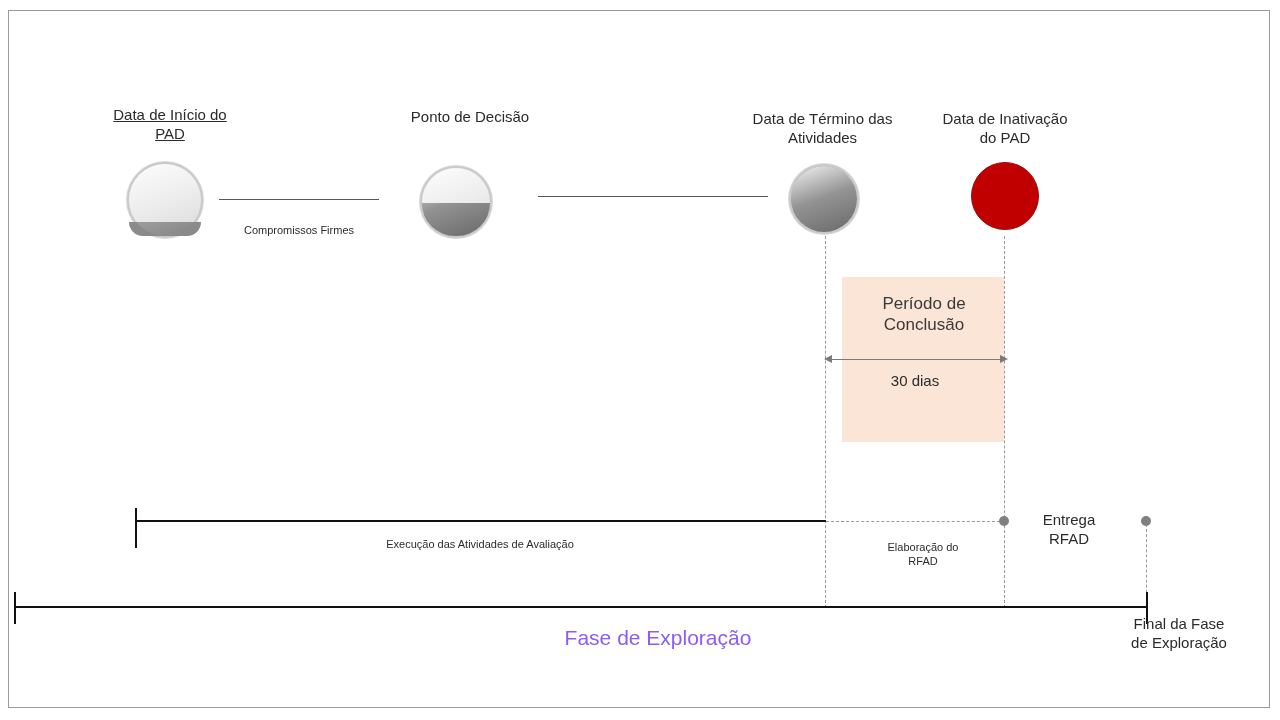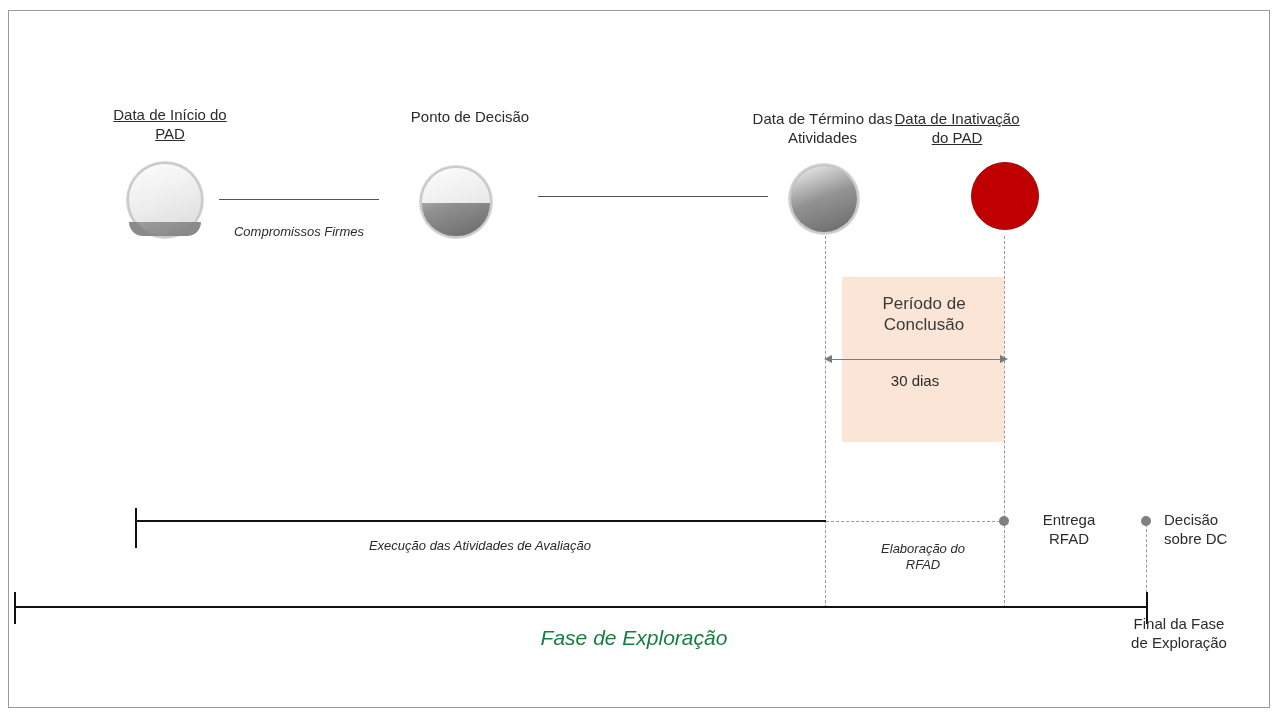--- a/index.html
+++ b/index.html
@@ -108,41 +108,41 @@
     width: 2px;
     background: #111;
   }
   .dot {
     position: absolute;
     width: 10px;
     height: 10px;
     border-radius: 50%;
     background: #808080;
   }
-  .t-small { font-size: 13px; font-style: italic; }
+  .t-small { font-size: 11px; }
   .t-mid   { font-size: 15px; }
   .t-big   { font-size: 21px; }
   .t-band  { font-size: 17px; }
 </style>
 </head>
 <body>
 
 <div id="canvas">
 
   <div class="frame"></div>
 
   <div class="lbl t-mid" style="left:85px; top:106px; width:170px;text-decoration:underline;">Data de Início do
 PAD</div>
 
   <div class="lbl t-mid" style="left:380px; top:108px; width:180px;">Ponto de Decisão</div>
 
   <div class="lbl t-mid" style="left:735px; top:110px; width:175px;">Data de Término das
 Atividades</div>
 
-  <div class="lbl t-mid" style="left:872px; top:110px; width:170px;text-decoration:underline;">Data de Inativação
+  <div class="lbl t-mid" style="left:920px; top:110px; width:170px;">Data de Inativação
 do PAD</div>
 
   <div class="marker ring" style="left:127px; top:162px; width:76px; height:76px;">
     <div class="fill" style="height:20%; background:#8a8a8a;"></div>
     <div class="glass"></div>
   </div>
 
   <div class="marker ring" style="left:420px; top:166px; width:72px; height:72px;">
     <div class="fill" style="height:48%; background:#6f6f6f;"></div>
     <div class="glass"></div>
@@ -179,25 +179,23 @@
 
   <div class="hdash" style="left:826px; top:521px; width:174px;"></div>
   <div class="lbl t-small" style="left:838px; top:541px; width:170px;">Elaboração do
 RFAD</div>
 
   <div class="dot" style="left:999px; top:516px;"></div>
   <div class="lbl t-mid" style="left:1014px; top:511px; width:110px; text-align:center;">Entrega
 RFAD</div>
 
   <div class="dot" style="left:1141px; top:516px;"></div>
-  <div class="lbl t-mid" style="left:1164px; top:511px; width:110px; text-align:left;">Decisão
-sobre DC</div>
 
   <div class="cap" style="left:14px; top:592px; height:32px;"></div>
   <div class="bar" style="left:14px; top:606px; width:1134px;"></div>
   <div class="cap" style="left:1146px; top:592px; height:32px;"></div>
 
-  <div class="lbl t-big" style="left:424px; top:625px; width:420px; color:#15803d;font-style:italic;">Fase de Exploração</div>
+  <div class="lbl t-big" style="left:448px; top:625px; width:420px; color:#8b5cf6;">Fase de Exploração</div>
 
   <div class="lbl t-mid" style="left:1094px; top:615px; width:170px;">Final da Fase
 de Exploração</div>
 
 </div>
 
 </body></html>

